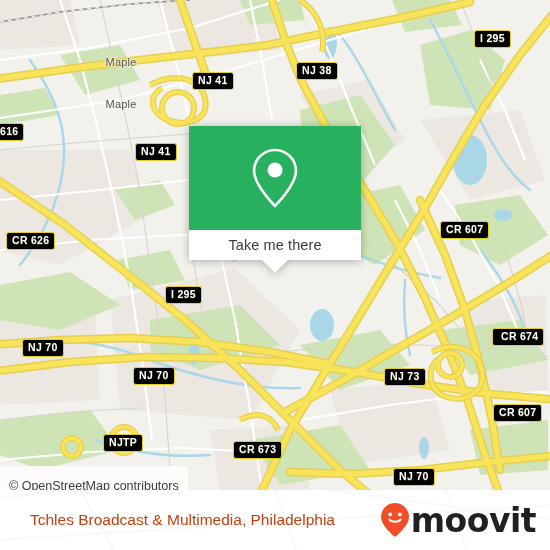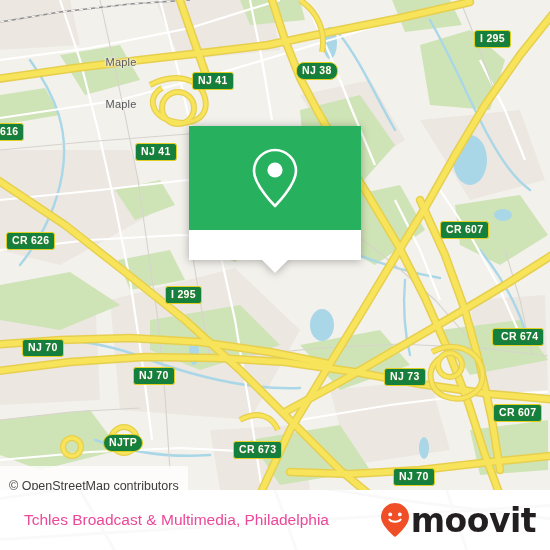--- a/index.html
+++ b/index.html
@@ -30,21 +30,21 @@
     text-align: center;
     white-space: pre;
     letter-spacing: .2px;
     text-shadow: 0 0 2px #f3f1ec, 0 0 2px #f3f1ec, 0 0 3px #f3f1ec;
     pointer-events: none;
   }
 
   
   .shield {
     position: absolute;
-    background: #15803d;
+    background: #000000;
     border: 1.5px solid #e3cf21;
     border-radius: 3px;
     color: #ffffff;
     font-size: 10.5px;
     font-weight: bold;
     line-height: 15px;
     height: 18px;
     padding: 0 5px;
     white-space: nowrap;
     text-align: center;
@@ -115,22 +115,22 @@
     overflow: hidden;
   }
   .bottombar-watermark {
     position: absolute; left: 0; top: -490px;
     width: 550px; height: 550px;
     opacity: .05;
     pointer-events: none;
   }
   .place-title {
     position: relative;
-    margin-left: 24px;
-    color: #ec4899;
+    margin-left: 30px;
+    color: #c2410c;
     font-size: 15.5px;
     white-space: nowrap;
     z-index: 2;
   }
   .moovit-logo {
     position: absolute;
     right: 14px; top: 50%;
     transform: translateY(-50%);
     display: flex;
     align-items: center;
@@ -286,46 +286,47 @@
         </g>
       </g>
     </svg>
 
     <div class="place-label" style="left:84px; top:27px; width:74px;">
       <div>Maple</div>
       <div>Maple</div>
     </div>
 
     <div class="shield" style="left:474px; top:30px;">I 295</div>
-    <div class="shield" style="left:296px; top:62px;border-radius:8px;">NJ 38</div>
+    <div class="shield" style="left:296px; top:62px;">NJ 38</div>
     <div class="shield" style="left:192px; top:72px;">NJ 41</div>
     <div class="shield" style="left:135px; top:143px;">NJ 41</div>
     <div class="shield" style="left:-6px;  top:123px;">616</div>
     <div class="shield" style="left:6px;   top:232px;text-align:right;">CR 626</div>
     <div class="shield" style="left:440px; top:221px;">CR 607</div>
     <div class="shield" style="left:165px; top:286px;">I 295</div>
     <div class="shield" style="left:492px; top:328px;padding-left:8px;">CR 674</div>
     <div class="shield" style="left:22px;  top:339px;">NJ 70</div>
     <div class="shield" style="left:133px; top:367px;">NJ 70</div>
     <div class="shield" style="left:384px; top:368px;">NJ 73</div>
     <div class="shield" style="left:493px; top:404px;">CR 607</div>
     <div class="shield" style="left:233px; top:441px;">CR 673</div>
-    <div class="shield" style="left:103px; top:434px;border-radius:9px;">NJTP</div>
+    <div class="shield" style="left:103px; top:434px;">NJTP</div>
     <div class="shield" style="left:393px; top:468px;">NJ 70</div>
 
     <div class="popup">
       <div class="popup-head">
         <span>
           <svg width="52" height="64" viewBox="0 0 52 64" aria-hidden="true">
             <path d="M26 4 C14.4 4 5 13.4 5 25 C5 39 26 60 26 60 C26 60 47 39 47 25 C47 13.4 37.6 4 26 4 Z" fill="none" stroke="#ffffff" stroke-width="2.6" stroke-linejoin="round"></path>
             <circle cx="26" cy="24" r="7.6" fill="#ffffff"></circle>
           </svg>
         </span>
       </div>
       <div class="popup-foot">
+        <span class="popup-foot-label">Take me there</span>
         <span class="popup-tail"></span>
       </div>
     </div>
 
     <div class="attribution">
       <span>© OpenStreetMap contributors</span>
     </div>
   </div>
 
   <div class="bottombar">

